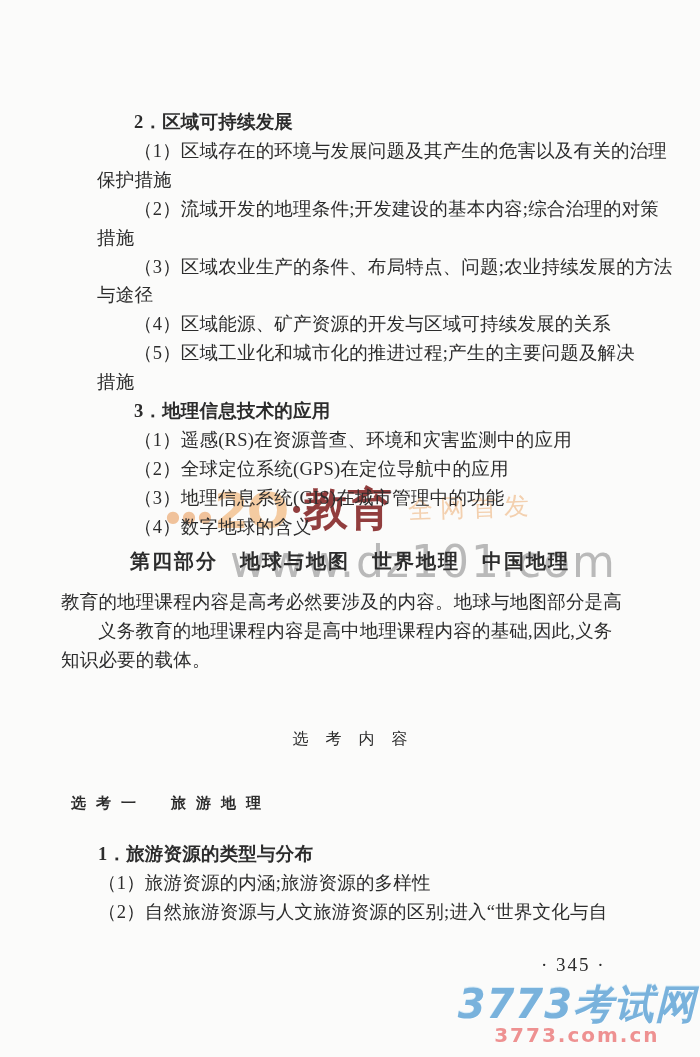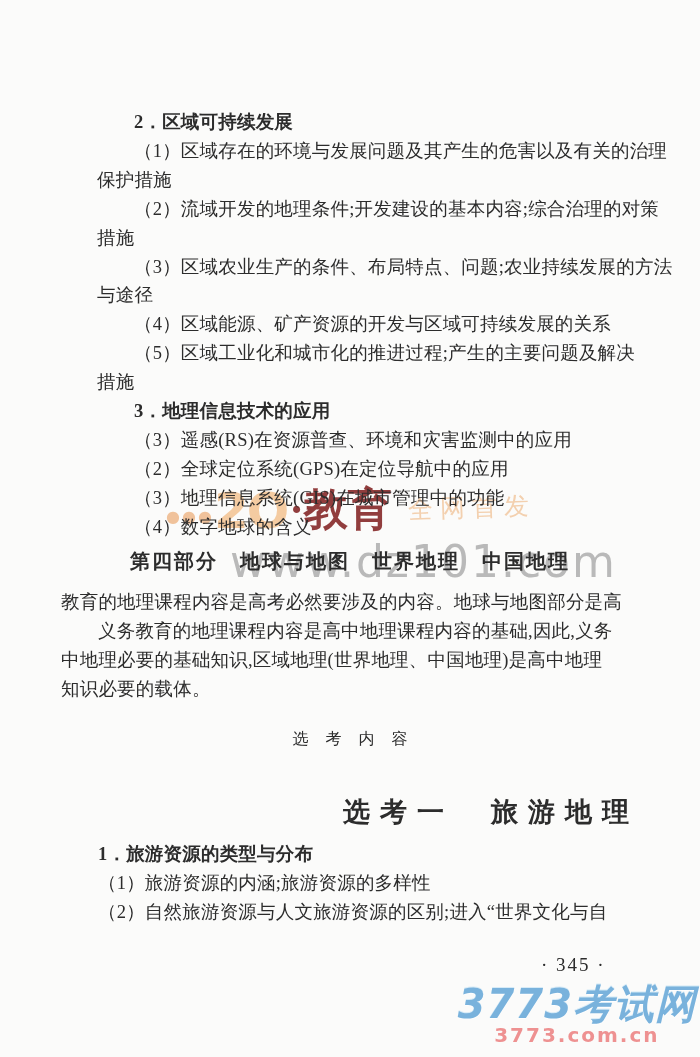--- a/index.html
+++ b/index.html
@@ -31,21 +31,21 @@
   
   .content{position:absolute;left:61px;top:0;width:578px;z-index:2;}
   .block{position:absolute;left:0;width:100%;}
   .line{line-height:28.9px;font-size:18.5px;letter-spacing:.2px;}
   .line[data-ind="1"]{padding-left:37px;}
   .line[data-b="1"]{font-weight:bold;}
   .outline{top:108px;margin-left:36px;}
   .part4-heading{top:548px;text-align:center;font-weight:bold;font-size:20px;letter-spacing:2px;white-space:nowrap;}
   .intro{top:588px;}
   .elective-title{top:729px;text-align:center;font-size:16px;letter-spacing:17px;text-indent:17px;}
-  .elective1-heading{top:794px;text-align:right;font-size:27px;font-weight:bold;letter-spacing:10px;text-indent:10px;}
+  .elective1-heading{top:794px;text-align:left;font-size:15px;font-weight:bold;letter-spacing:10px;text-indent:10px;}
   .tourism{top:840px;}
   .pagenum{top:954px;left:480px;width:auto;font-size:19px;letter-spacing:2px;}
 </style>
 </head>
 <body>
 
 <div class="page">
 
   <div class="wm-center">
     <div class="wm-row">
@@ -64,32 +64,31 @@
         <div class="line" data-ind="1">（1）区域存在的环境与发展问题及其产生的危害以及有关的治理</div>
         <div class="line">保护措施</div>
         <div class="line" data-ind="1">（2）流域开发的地理条件;开发建设的基本内容;综合治理的对策</div>
         <div class="line">措施</div>
         <div class="line" data-ind="1">（3）区域农业生产的条件、布局特点、问题;农业持续发展的方法</div>
         <div class="line">与途径</div>
         <div class="line" data-ind="1">（4）区域能源、矿产资源的开发与区域可持续发展的关系</div>
         <div class="line" data-ind="1">（5）区域工业化和城市化的推进过程;产生的主要问题及解决</div>
         <div class="line">措施</div>
         <div class="line" data-ind="1" data-b="1">3．地理信息技术的应用</div>
-        <div class="line" data-ind="1">（3）遥感(RS)在资源普查、环境和灾害监测中的应用</div>
+        <div class="line" data-ind="1">（1）遥感(RS)在资源普查、环境和灾害监测中的应用</div>
         <div class="line" data-ind="1">（2）全球定位系统(GPS)在定位导航中的应用</div>
         <div class="line" data-ind="1">（3）地理信息系统(GIS)在城市管理中的功能</div>
         <div class="line" data-ind="1">（4）数字地球的含义</div>
       </div>
 
     <div class="block part4-heading">第四部分　地球与地图　世界地理　中国地理</div>
 
     <div class="block intro">
         <div class="line">教育的地理课程内容是高考必然要涉及的内容。地球与地图部分是高</div>
         <div class="line" data-ind="1">义务教育的地理课程内容是高中地理课程内容的基础,因此,义务</div>
-        <div class="line">中地理必要的基础知识,区域地理(世界地理、中国地理)是高中地理</div>
         <div class="line">知识必要的载体。</div>
       </div>
 
     <div class="block elective-title">选考内容</div>
 
     <div class="block elective1-heading">选考一　旅游地理</div>
 
     <div class="block tourism">
         <div class="line" data-ind="1" data-b="1">1．旅游资源的类型与分布</div>
         <div class="line" data-ind="1">（1）旅游资源的内涵;旅游资源的多样性</div>

